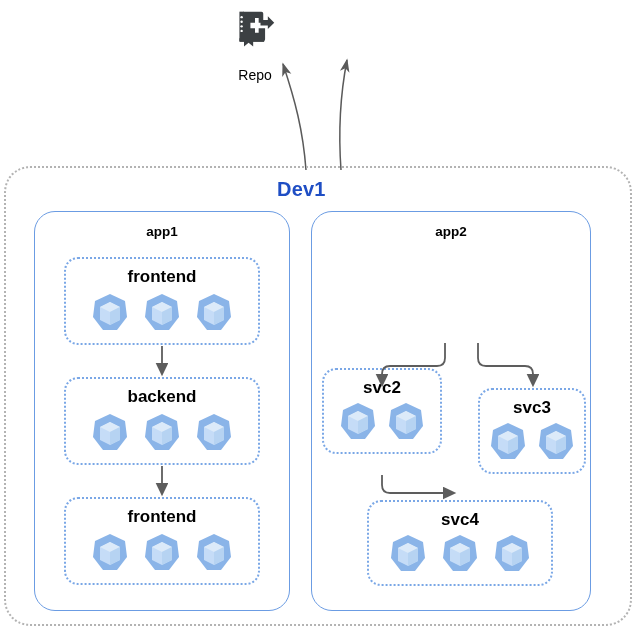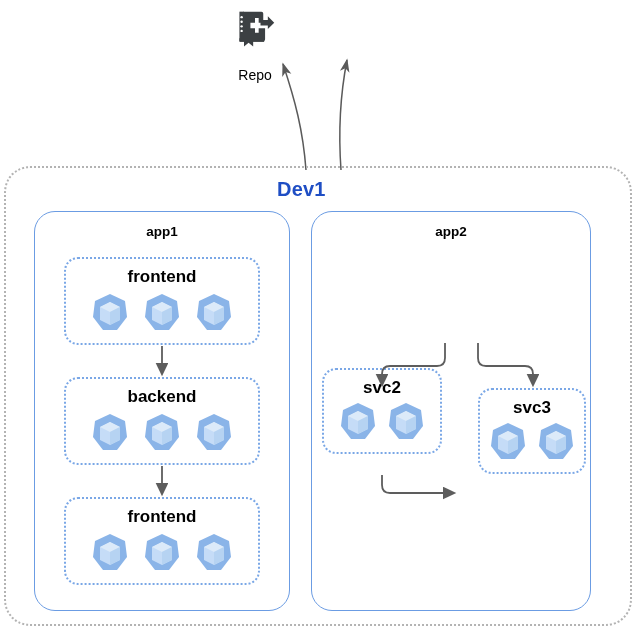--- a/index.html
+++ b/index.html
@@ -213,20 +213,43 @@
       </svg>
       <svg class="pod" viewBox="0 0 38 40">
         <path d="M19 1 L34 8 L36 24 L26 37 L12 37 L2 24 L4 8 z" fill="#8ab4e8"></path>
         <path d="M19 9 L29 14 L29 27 L19 32 L9 27 L9 14 z" fill="#c5dcf7"></path>
         <path d="M19 9 L29 14 L19 19 L9 14 z" fill="#dceaf9"></path>
         <path d="M19 19 L29 14 L29 27 L19 32 z" fill="#b6d3f2"></path>
       </svg>
     </div>
   </div>
 
+  <div class="svcbox" style="left:367px;top:500px;width:186px;height:86px;">
+    <div class="svcbox-title">svc4</div>
+    <div class="pods" style="gap:14px;">
+      <svg class="pod" viewBox="0 0 38 40">
+        <path d="M19 1 L34 8 L36 24 L26 37 L12 37 L2 24 L4 8 z" fill="#8ab4e8"></path>
+        <path d="M19 9 L29 14 L29 27 L19 32 L9 27 L9 14 z" fill="#c5dcf7"></path>
+        <path d="M19 9 L29 14 L19 19 L9 14 z" fill="#dceaf9"></path>
+        <path d="M19 19 L29 14 L29 27 L19 32 z" fill="#b6d3f2"></path>
+      </svg>
+      <svg class="pod" viewBox="0 0 38 40">
+        <path d="M19 1 L34 8 L36 24 L26 37 L12 37 L2 24 L4 8 z" fill="#8ab4e8"></path>
+        <path d="M19 9 L29 14 L29 27 L19 32 L9 27 L9 14 z" fill="#c5dcf7"></path>
+        <path d="M19 9 L29 14 L19 19 L9 14 z" fill="#dceaf9"></path>
+        <path d="M19 19 L29 14 L29 27 L19 32 z" fill="#b6d3f2"></path>
+      </svg>
+      <svg class="pod" viewBox="0 0 38 40">
+        <path d="M19 1 L34 8 L36 24 L26 37 L12 37 L2 24 L4 8 z" fill="#8ab4e8"></path>
+        <path d="M19 9 L29 14 L29 27 L19 32 L9 27 L9 14 z" fill="#c5dcf7"></path>
+        <path d="M19 9 L29 14 L19 19 L9 14 z" fill="#dceaf9"></path>
+        <path d="M19 19 L29 14 L29 27 L19 32 z" fill="#b6d3f2"></path>
+      </svg>
+    </div>
+  </div>
 
   <svg width="636" height="636" style="position:absolute;left:0;top:0;pointer-events:none;">
 
     <path d="M162 346 L162 372" fill="none" stroke="#5d5d5d" stroke-width="1.8" marker-end="url(#arrowFat)"></path>
 
     <path d="M162 466 L162 492" fill="none" stroke="#5d5d5d" stroke-width="1.8" marker-end="url(#arrowFat)"></path>
 
     <path d="M445 343 L445 358 Q445 366 437 366 L390 366 Q382 366 382 374 L382 383" fill="none" stroke="#5d5d5d" stroke-width="1.8" stroke-linejoin="round" marker-end="url(#arrowFat)"></path>
 
     <path d="M478 343 L478 358 Q478 366 486 366 L525 366 Q533 366 533 374 L533 383" fill="none" stroke="#5d5d5d" stroke-width="1.8" stroke-linejoin="round" marker-end="url(#arrowFat)"></path>

